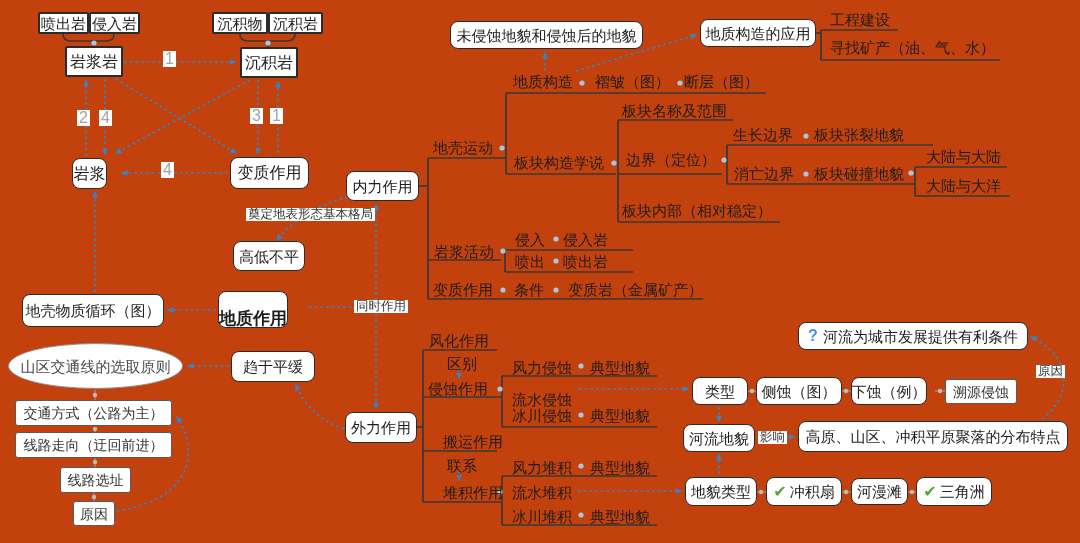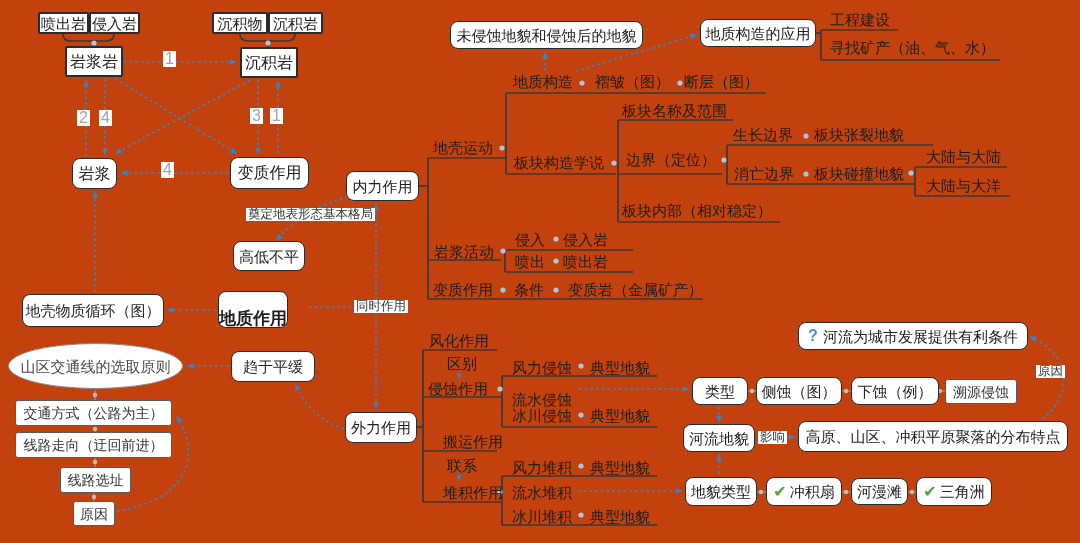--- a/index.html
+++ b/index.html
@@ -151,21 +151,21 @@
     </div>
     <div class="node sq" style="left: 268px; top: 12px; width: 55px; height: 22px;">
       <span>沉积岩</span>
     </div>
     <div class="node sq" style="left: 65px; top: 46px; width: 58px; height: 31px; font-size: 16px;">
       <span>岩浆岩</span>
     </div>
     <div class="node sq" style="left: 240px; top: 47px; width: 58px; height: 31px; font-size: 16px;">
       <span>沉积岩</span>
     </div>
-    <div class="node rd" style="left: 72px; top: 158px; width: 45px; height: 31px; font-size: 16px;">
+    <div class="node rd" style="left: 72px; top: 158px; width: 35px; height: 31px; font-size: 16px;">
       <span>岩浆</span>
     </div>
     <div class="node rd" style="left: 230px; top: 157px; width: 79px; height: 32px; font-size: 16px;">
       <span>变质作用</span>
     </div>
     <div class="node rd" style="left: 22px; top: 294px; width: 142px; height: 33px;">
       <span>地壳物质循环（图）</span>
     </div>
     <div class="node rd bold" style="left: 218px; top: 291px; width: 70px; height: 37px; align-items: flex-end;">
       <span>地质作用</span>
@@ -191,21 +191,21 @@
     <div class="node rd" style="left: 798px; top: 322px; width: 230px; height: 28px;">
       <span class="q">?</span>
       <span>河流为城市发展提供有利条件</span>
     </div>
     <div class="node rd" style="left: 692px; top: 377px; width: 56px; height: 28px;">
       <span>类型</span>
     </div>
     <div class="node rd" style="left: 756px; top: 377px; width: 86px; height: 28px;">
       <span>侧蚀（图）</span>
     </div>
-    <div class="node rd" style="left: 851px; top: 377px; width: 88px; height: 28px; text-align: right;">
+    <div class="node rd" style="left: 851px; top: 377px; width: 76px; height: 28px; text-align: right;">
       <span>下蚀（例）</span>
     </div>
     <div class="node thin" style="left: 945px; top: 379px; width: 72px; height: 25px;">
       <span>溯源侵蚀</span>
     </div>
     <div class="node rd" style="left: 683px; top: 424px; width: 72px; height: 28px;">
       <span>河流地貌</span>
     </div>
     <div class="node rd" style="left: 798px; top: 421px; width: 270px; height: 31px;">
       <span>高原、山区、冲积平原聚落的分布特点</span>

